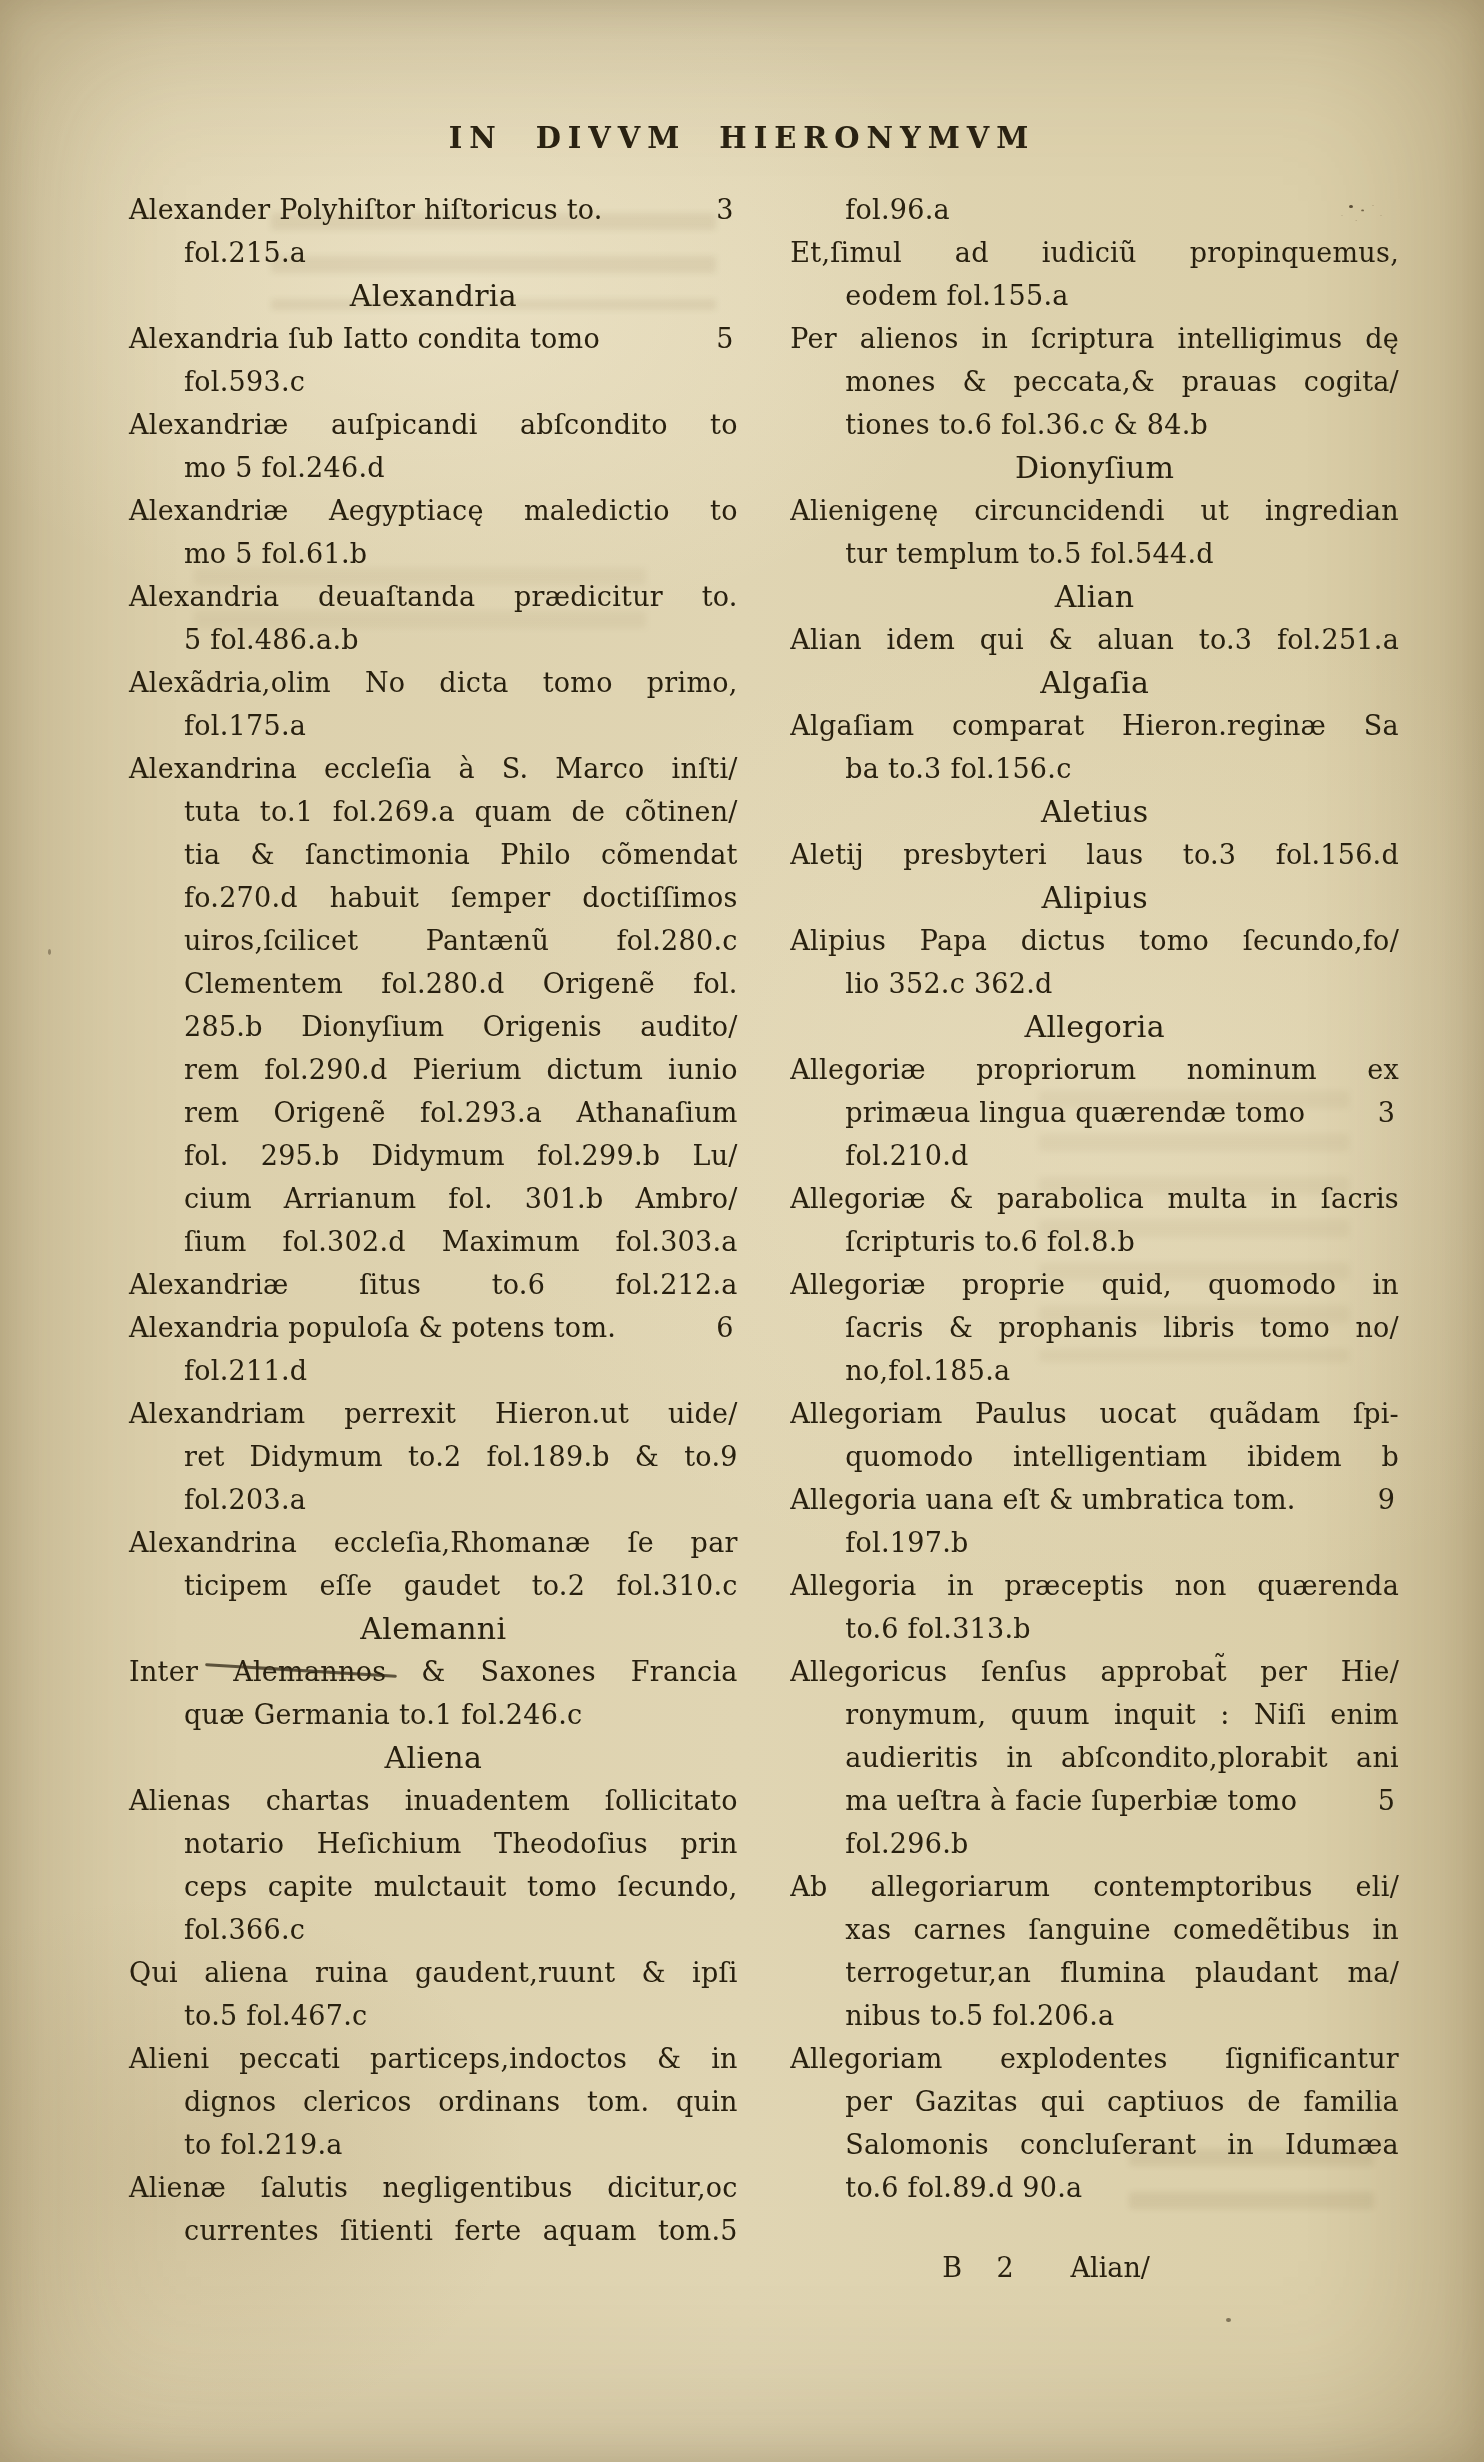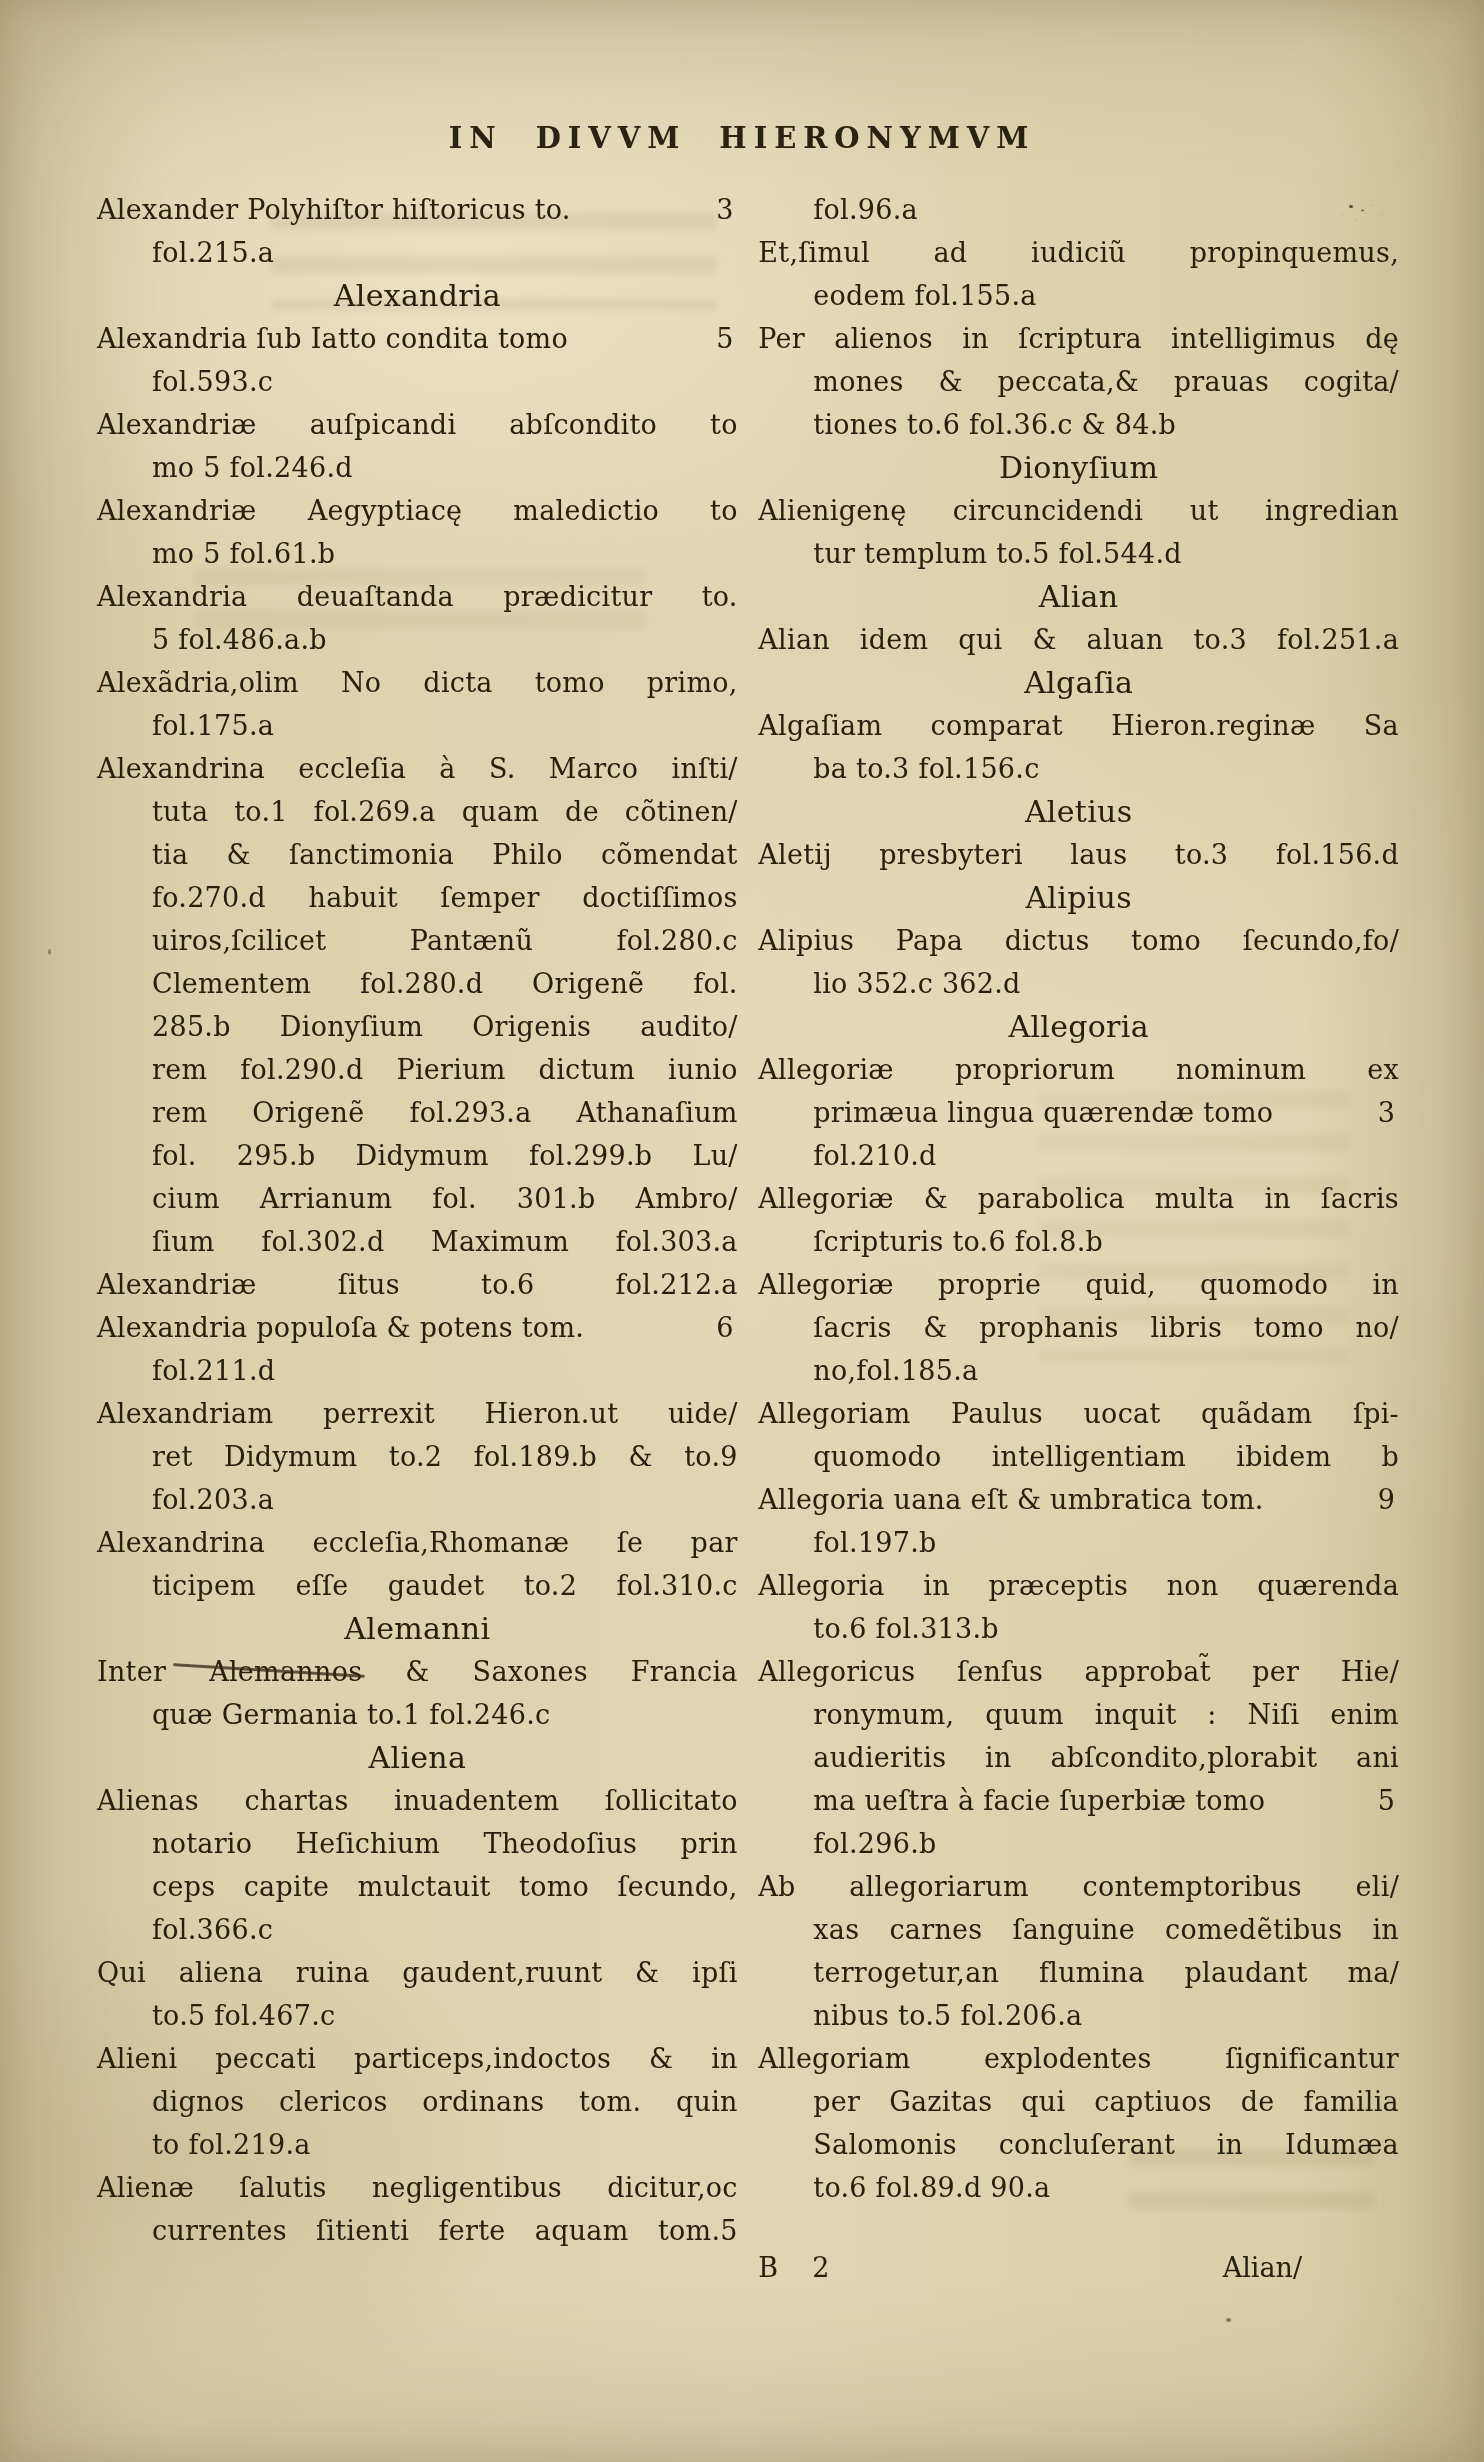--- a/index.html
+++ b/index.html
@@ -24,39 +24,39 @@
     text-align:center;
     font-size:29px; font-weight:bold;
     letter-spacing:.24em; word-spacing:.55em;
     color:#2a2212;
   }
 
   .columns {
     position:absolute; top:188px; left:97px; right:85px;
     display:flex; gap:20.6px; z-index:2;
   }
-  .col { flex:1 1 0; position:relative; min-width:0; }
+  .col { flex:1 1 0; position:relative; min-width:0;margin-left:32px; }
 
   .line {
     position:relative;
     display:flex;
     height:43px; line-height:43px;
     font-size:27px;
     letter-spacing:.01em;
   }
   .line .txt { flex:1 1 auto; min-width:0; }
   .line.j .txt { text-align:justify; text-align-last:justify; }
   .line.cont { padding-left:55px; }
   .line.heading { font-size:30px; }
   .line.heading .txt { flex:0 0 auto; margin:0 auto; text-align:left; }
   .num { flex:0 0 auto; margin-left:auto; padding-right:3.9px; }
 
   .sig-line {
     margin-top:37px; height:43px; line-height:43px;
-    display:flex; justify-content:space-between; align-items:baseline;
+    display:flex; justify-content:center; align-items:baseline;
     gap:57px; padding-right:97px;
     font-size:27px;
   }
   .sig-line .gathering { word-spacing:.95em; }
 
   
   .strike {
     position:absolute; left:76px; top:19.4px;
     width:192px; height:3.2px;
     background:rgba(50,40,22,.75);

